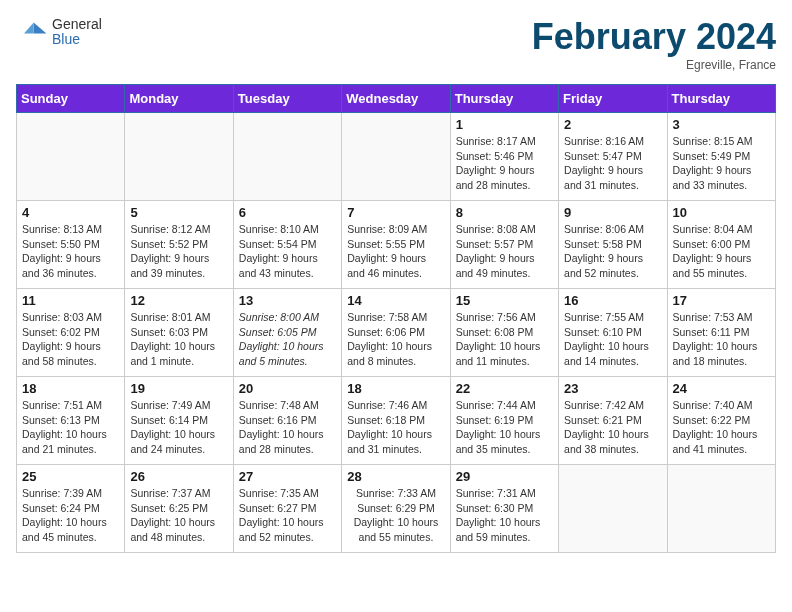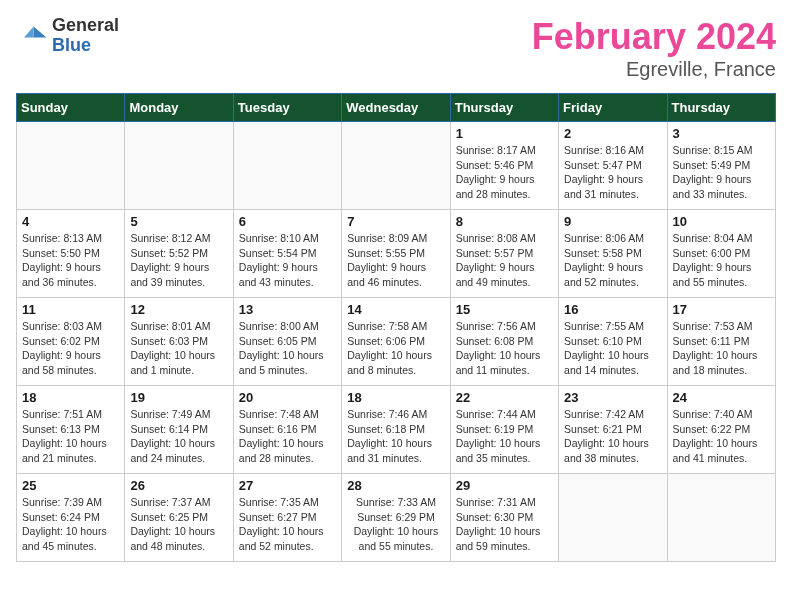--- a/index.html
+++ b/index.html
@@ -17,50 +17,50 @@
       margin-bottom: 12px;
     }
     .logo {
       display: flex;
       align-items: center;
       gap: 4px;
     }
     .logo-text {
       display: flex;
       flex-direction: column;
-      font-size: 18px;
-      font-weight: bold;
+      font-size: 14px;
+      font-weight: normal;
       color: #1a1a1a;
       line-height: 1.1;
     }
     .logo-text span:first-child { color: #333; }
     .logo-blue { color: #2b6cb0 !important; }
     .logo-icon {
       width: 32px;
       height: 32px;
     }
     .title-area {
       text-align: right;
     }
     .month-title {
       font-size: 36px;
       font-weight: bold;
-      color: #ec4899;
+      color: #0c4a6e;
     }
     .location-title {
-      font-size: 20px;
+      font-size: 12px;
       color: #555;
     }
     table {
       width: 100%;
       border-collapse: collapse;
       font-size: 11px;
     }
     thead tr th {
-      background: #14532d;
+      background: #6d28d9;
       color: #fff;
       padding: 6px 4px;
       text-align: left;
       font-size: 13px;
       font-weight: bold;
       border: 1px solid #2d6aa8;
     }
     tbody tr td {
       border: 1px solid #ccc;
       vertical-align: top;
@@ -195,21 +195,21 @@
 Daylight: 9 hours and 58 minutes.</div>
         </td>
         <td>
           <span class="day-number">12</span>
           <div class="day-info" style="white-space: pre-line;">Sunrise: 8:01 AM
 Sunset: 6:03 PM
 Daylight: 10 hours and 1 minute.</div>
         </td>
         <td>
           <span class="day-number">13</span>
-          <div class="day-info" style="white-space: pre-line;">Sunrise: 8:00 AM
+          <div class="day-info" style="white-space: pre-line; font-style: italic;">Sunrise: 8:00 AM
 Sunset: 6:05 PM
 Daylight: 10 hours and 5 minutes.</div>
         </td>
         <td>
           <span class="day-number">14</span>
           <div class="day-info" style="white-space: pre-line;">Sunrise: 7:58 AM
 Sunset: 6:06 PM
 Daylight: 10 hours and 8 minutes.</div>
         </td>
         <td>

